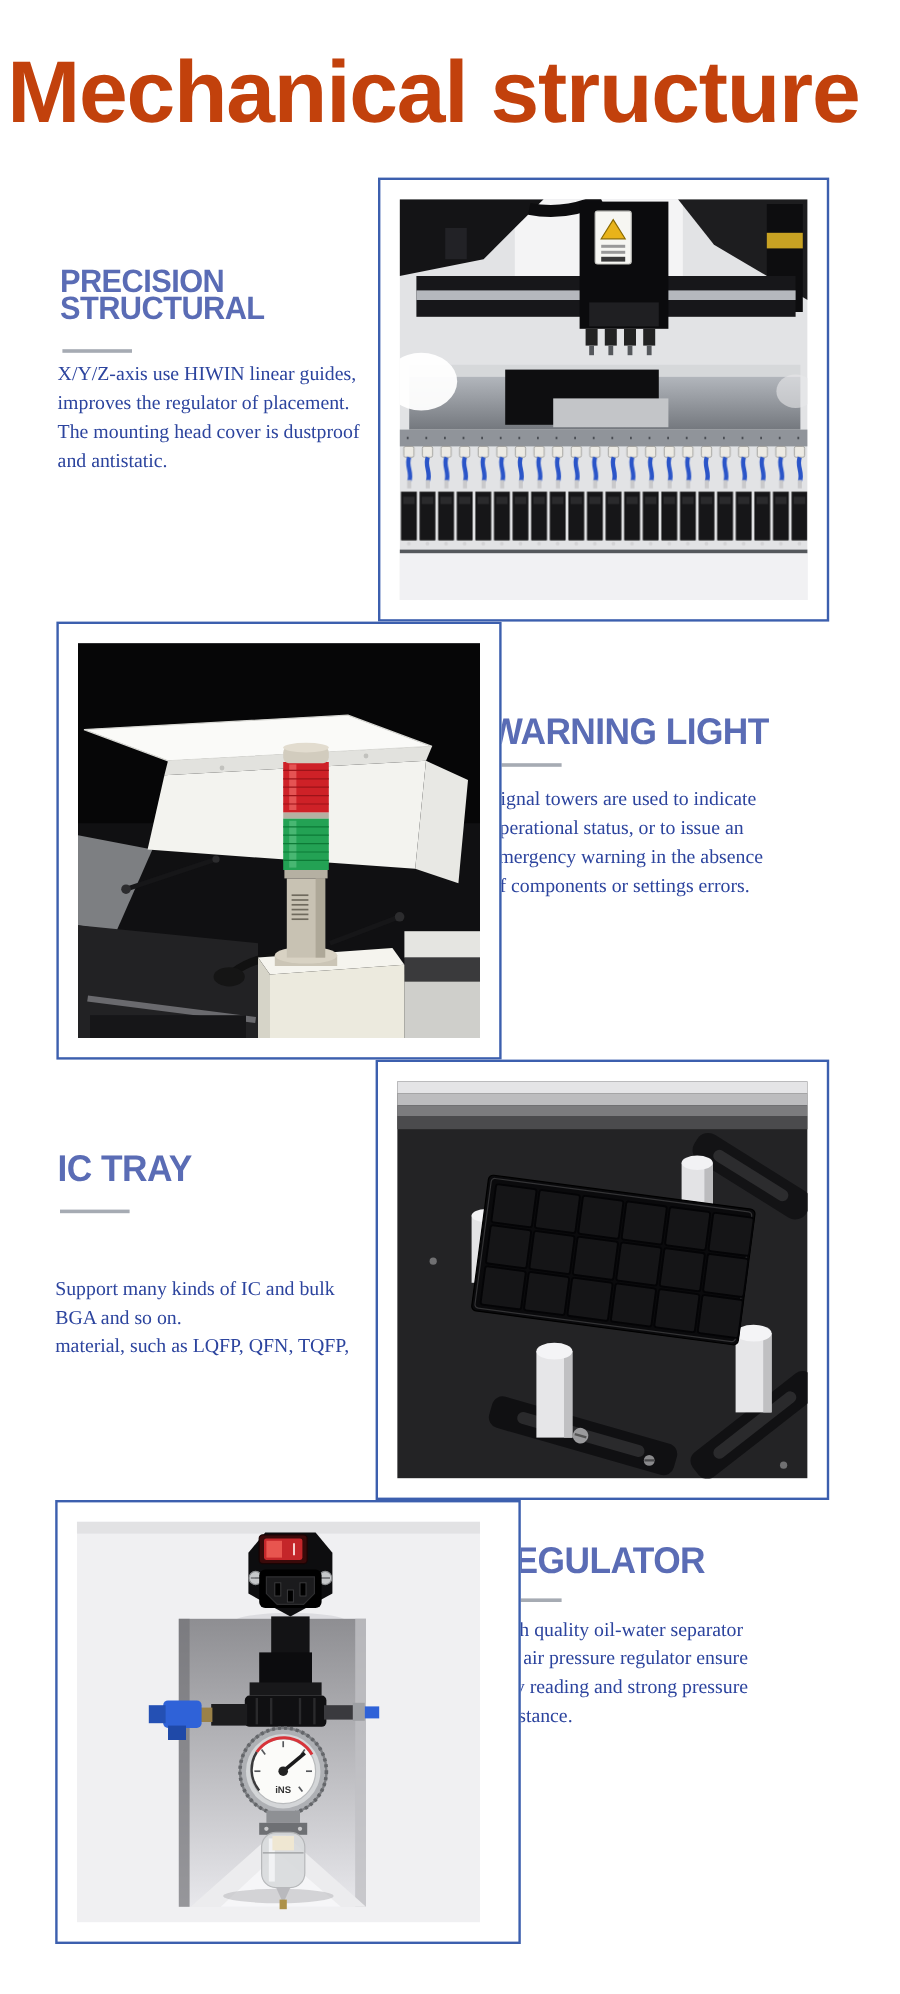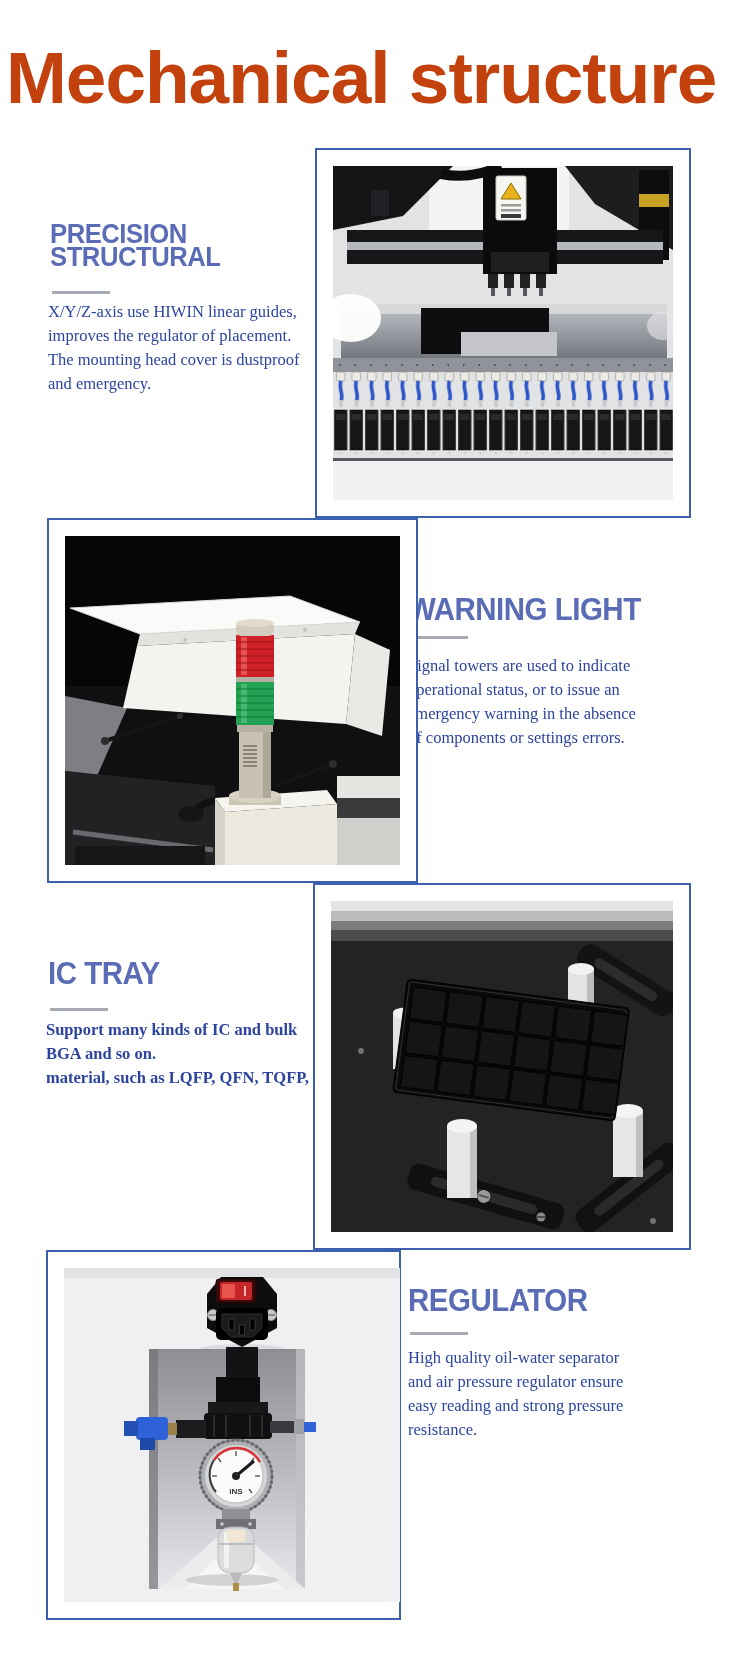--- a/index.html
+++ b/index.html
@@ -26,21 +26,21 @@
 
   <div class="sec-heading h-two" style="left:50px;top:223px;">
     <div>PRECISION</div>
     <div>STRUCTURAL</div>
   </div>
   <div class="underline" style="left:52px;top:291px;"></div>
   <div class="body-text" style="left:48px;top:300px;">
     <div>X/Y/Z-axis use HIWIN linear guides,</div>
     <div>improves the regulator of placement.</div>
     <div>The mounting head cover is dustproof</div>
-    <div>and emergency.</div>
+    <div>and antistatic.</div>
   </div>
 
   <div class="photo-frame" style="left:315px;top:148px;width:376px;height:370px;">
     <svg width="340" height="334" viewBox="0 0 340 334" preserveAspectRatio="none">
       <defs>
         <linearGradient id="alum" x1="0" y1="0" x2="0" y2="1">
           <stop offset="0" stop-color="#b2b6bc"></stop>
             <stop offset="1" stop-color="#74787e"></stop>
         </linearGradient>
         <pattern id="p-feeders" patternUnits="userSpaceOnUse" x="0" y="204" width="15.5" height="38">
@@ -184,21 +184,21 @@
         <rect x="171" y="86" width="38" height="14" rx="5" fill="#d2ccbe"></rect>
         <ellipse cx="190" cy="87" rx="19" ry="4" fill="#e2dccf"></ellipse>
       </g>
     </svg>
   </div>
 
   <div class="sec-heading h-one" style="left:48px;top:958px;">
     <div>IC TRAY</div>
   </div>
   <div class="underline" style="left:50px;top:1008px;"></div>
-  <div class="body-text" style="left:46px;top:1018px;font-weight:bold;">
+  <div class="body-text" style="left:46px;top:1062px;">
     <div>Support many kinds of IC and bulk</div>
     <div>BGA and so on.</div>
     <div>material, such as LQFP, QFN, TQFP,</div>
   </div>
 
   <div class="photo-frame" style="left:313px;top:883px;width:378px;height:367px;">
     <svg width="342" height="331" viewBox="0 0 342 331" preserveAspectRatio="none">
       <defs>
         <rect id="cell" width="34" height="32" rx="2" fill="#151517" stroke="#040406" stroke-width="1.5"></rect>
       </defs>
@@ -268,21 +268,21 @@
     <div>REGULATOR</div>
   </div>
   <div class="underline" style="left:410px;top:1332px;"></div>
   <div class="body-text" style="left:408px;top:1346px;">
     <div>High quality oil-water separator</div>
     <div>and air pressure regulator ensure</div>
     <div>easy reading and strong pressure</div>
     <div>resistance.</div>
   </div>
 
-  <div class="photo-frame" style="left:46px;top:1250px;width:355px;height:370px;">
+  <div class="photo-frame" style="left:46px;top:1250px;width:388px;height:370px;">
     <svg width="336" height="334" viewBox="0 0 336 334" preserveAspectRatio="none">
       <defs>
         <linearGradient id="recess" x1="0" y1="0" x2="0" y2="1">
           <stop offset="0" stop-color="#8e8e92"></stop>
             <stop offset="0.45" stop-color="#b6b6ba"></stop>
             <stop offset="1" stop-color="#e8e8ec"></stop>
         </linearGradient>
       </defs>
       <rect width="336" height="334" fill="#f0f0f2"></rect>
       <rect width="336" height="10" fill="#e2e2e4"></rect>

